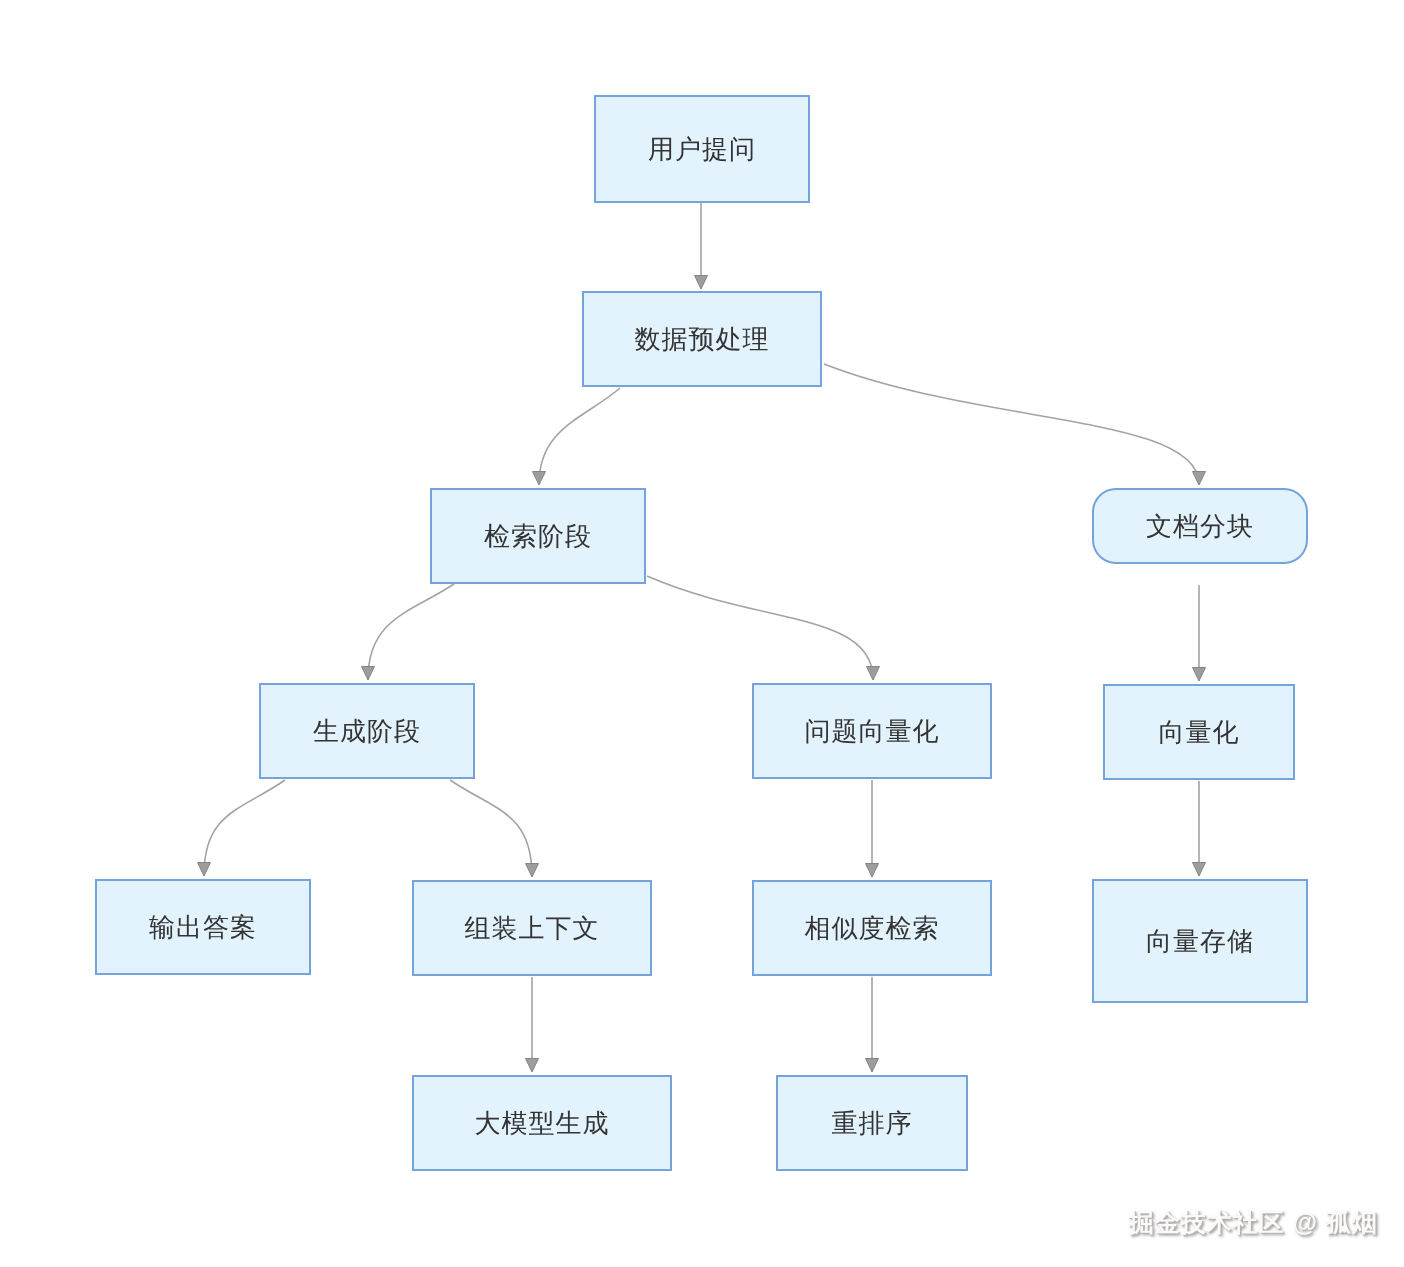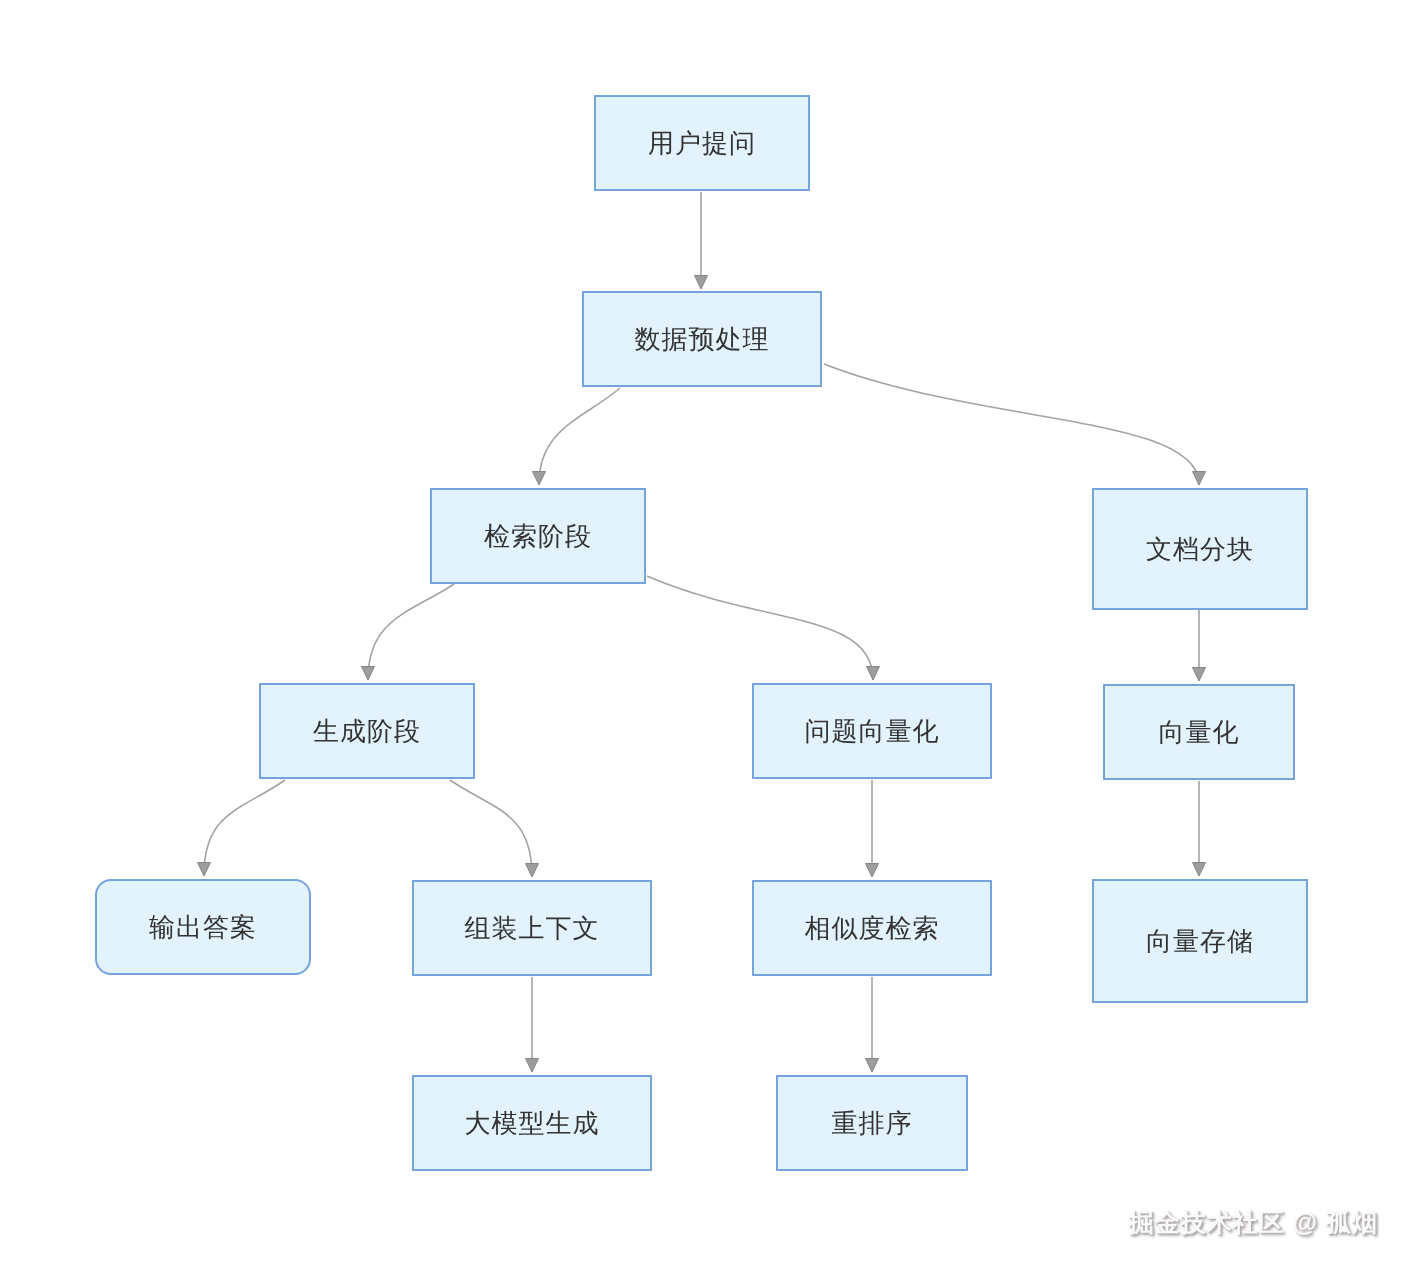--- a/index.html
+++ b/index.html
@@ -18,32 +18,32 @@
   .node{
     position:absolute;
     background:var(--node-fill);
     border:2px solid var(--node-border);
     display:flex;align-items:center;justify-content:center;
     font-size:26px;color:var(--text-color);
     letter-spacing:1px;
     cursor:default;
   }
   
-  #n-user-question       {left:594px; top:95px;   width:216px; height:96px;}
+  #n-user-question       {left:594px; top:95px;   width:216px; height:108px;}
   #n-data-preprocessing  {left:582px; top:291px;  width:240px; height:96px;justify-content:center;}
   #n-retrieval-stage     {left:430px; top:488px;  width:216px; height:96px;}
-  #n-document-chunking   {left:1092px;top:488px;  width:216px; height:122px;}
+  #n-document-chunking   {left:1092px;top:488px;  width:216px; height:76px;border-radius:24px;}
   #n-generation-stage    {left:259px; top:683px;  width:216px; height:96px;font-family:Liberation Mono, monospace;}
   #n-question-vectorization{left:752px;top:683px; width:240px; height:96px;}
   #n-vectorization       {left:1103px;top:684px;  width:192px; height:96px;}
-  #n-output-answer       {left:95px;  top:879px;  width:216px; height:96px;border-radius:16px;}
+  #n-output-answer       {left:95px;  top:879px;  width:216px; height:96px;}
   #n-assemble-context    {left:412px; top:880px;  width:240px; height:96px;}
   #n-similarity-search   {left:752px; top:880px;  width:240px; height:96px;}
   #n-vector-storage      {left:1092px;top:879px;  width:216px; height:124px;}
-  #n-llm-generation      {left:412px; top:1075px; width:240px; height:96px;}
+  #n-llm-generation      {left:412px; top:1075px; width:260px; height:96px;}
   #n-reranking           {left:776px; top:1075px; width:192px; height:96px;}
   .watermark{
     position:absolute;
     right:26px; top:1206px;
     font-size:25px;
     font-weight:bold;
     color:#fbfafa;
     letter-spacing:1px;
     text-shadow:1px 1px 0 #b9b4b1, 2px 2px 3px #918c89;
     white-space:nowrap;

